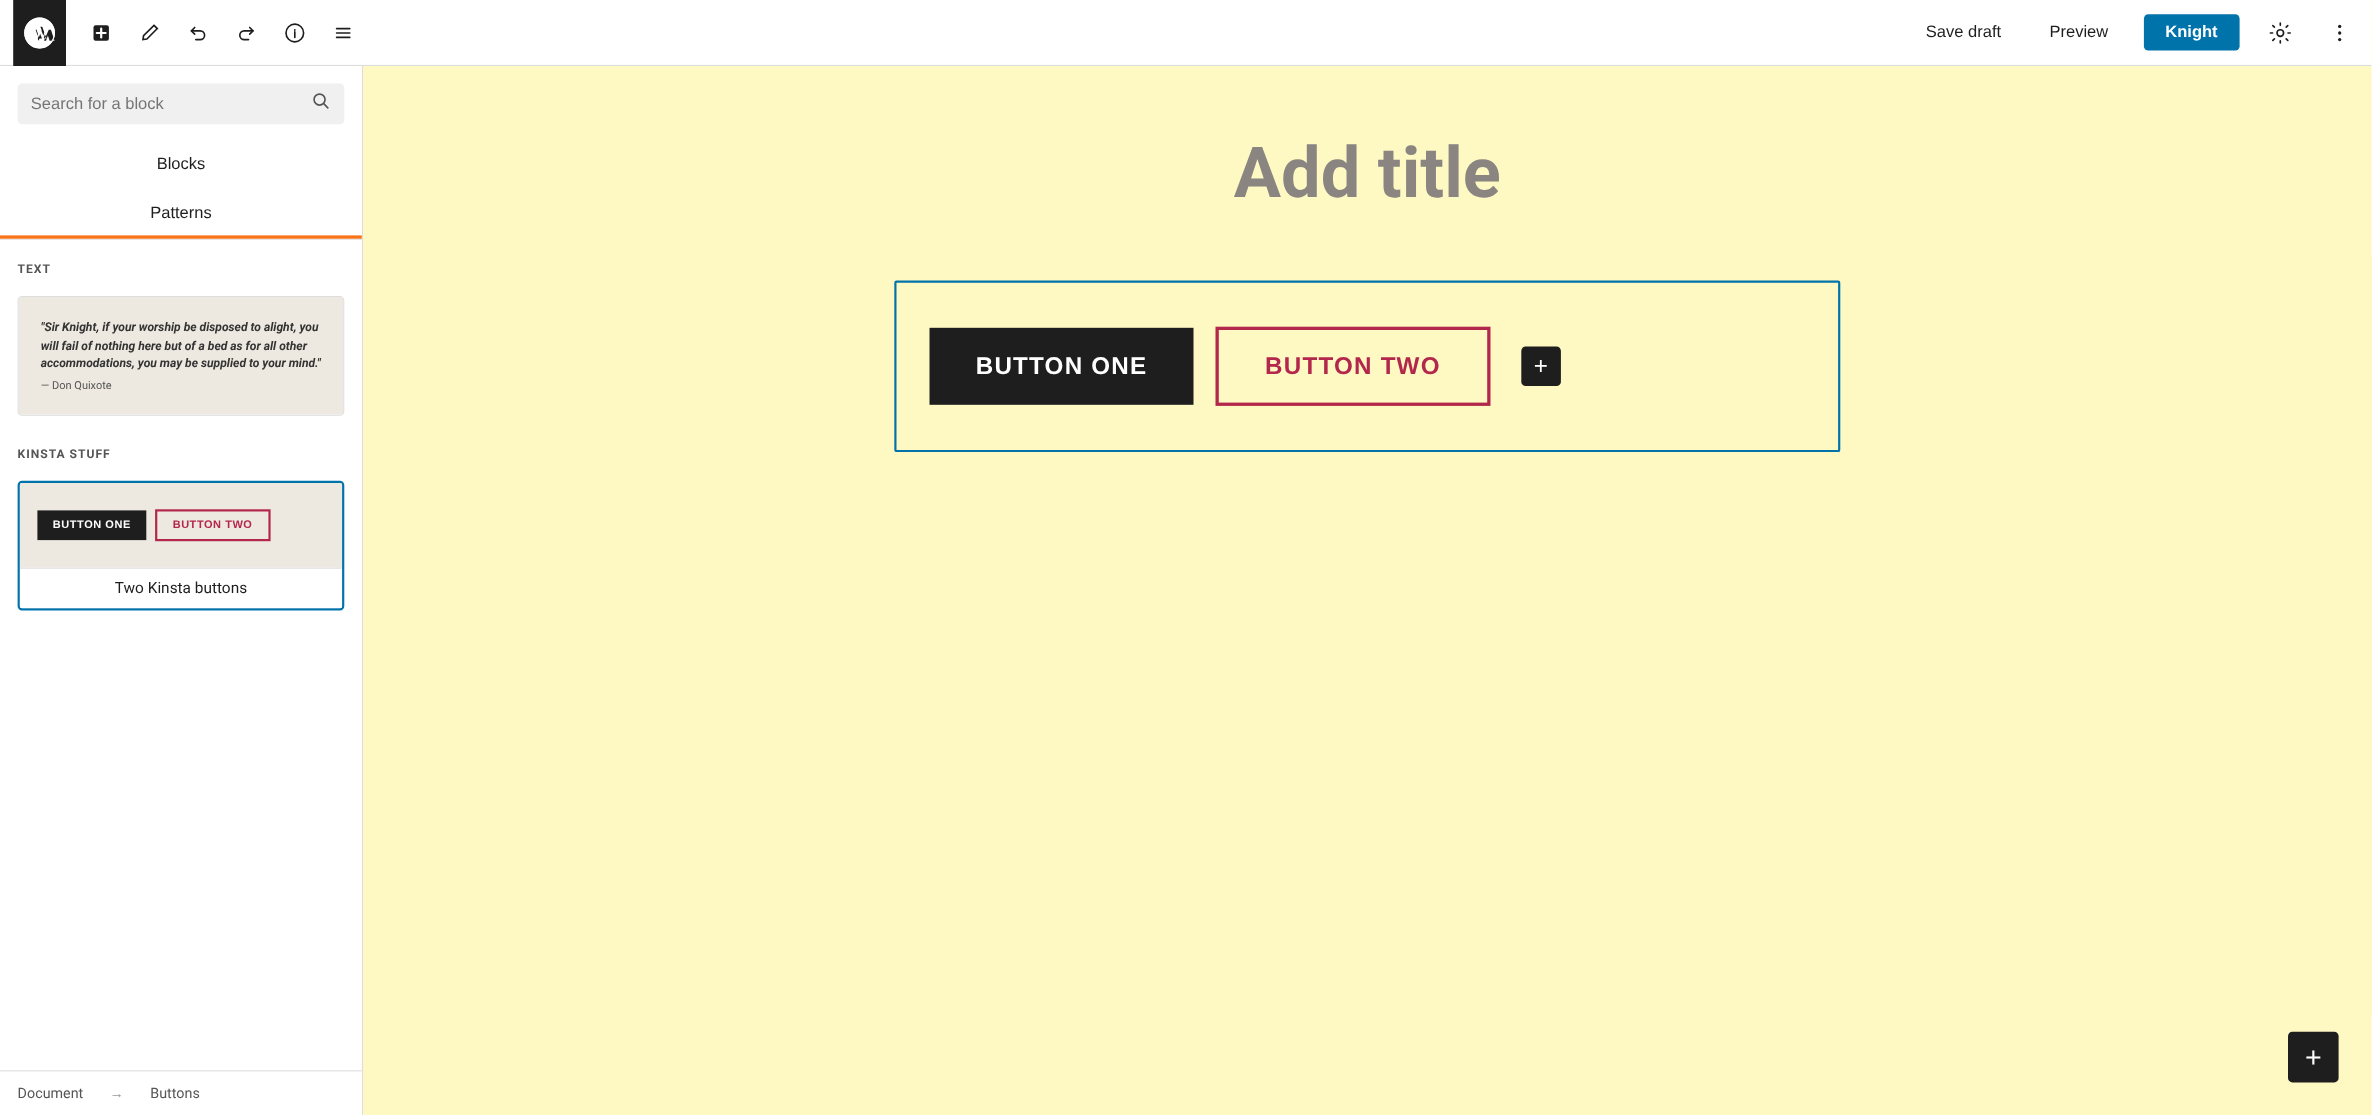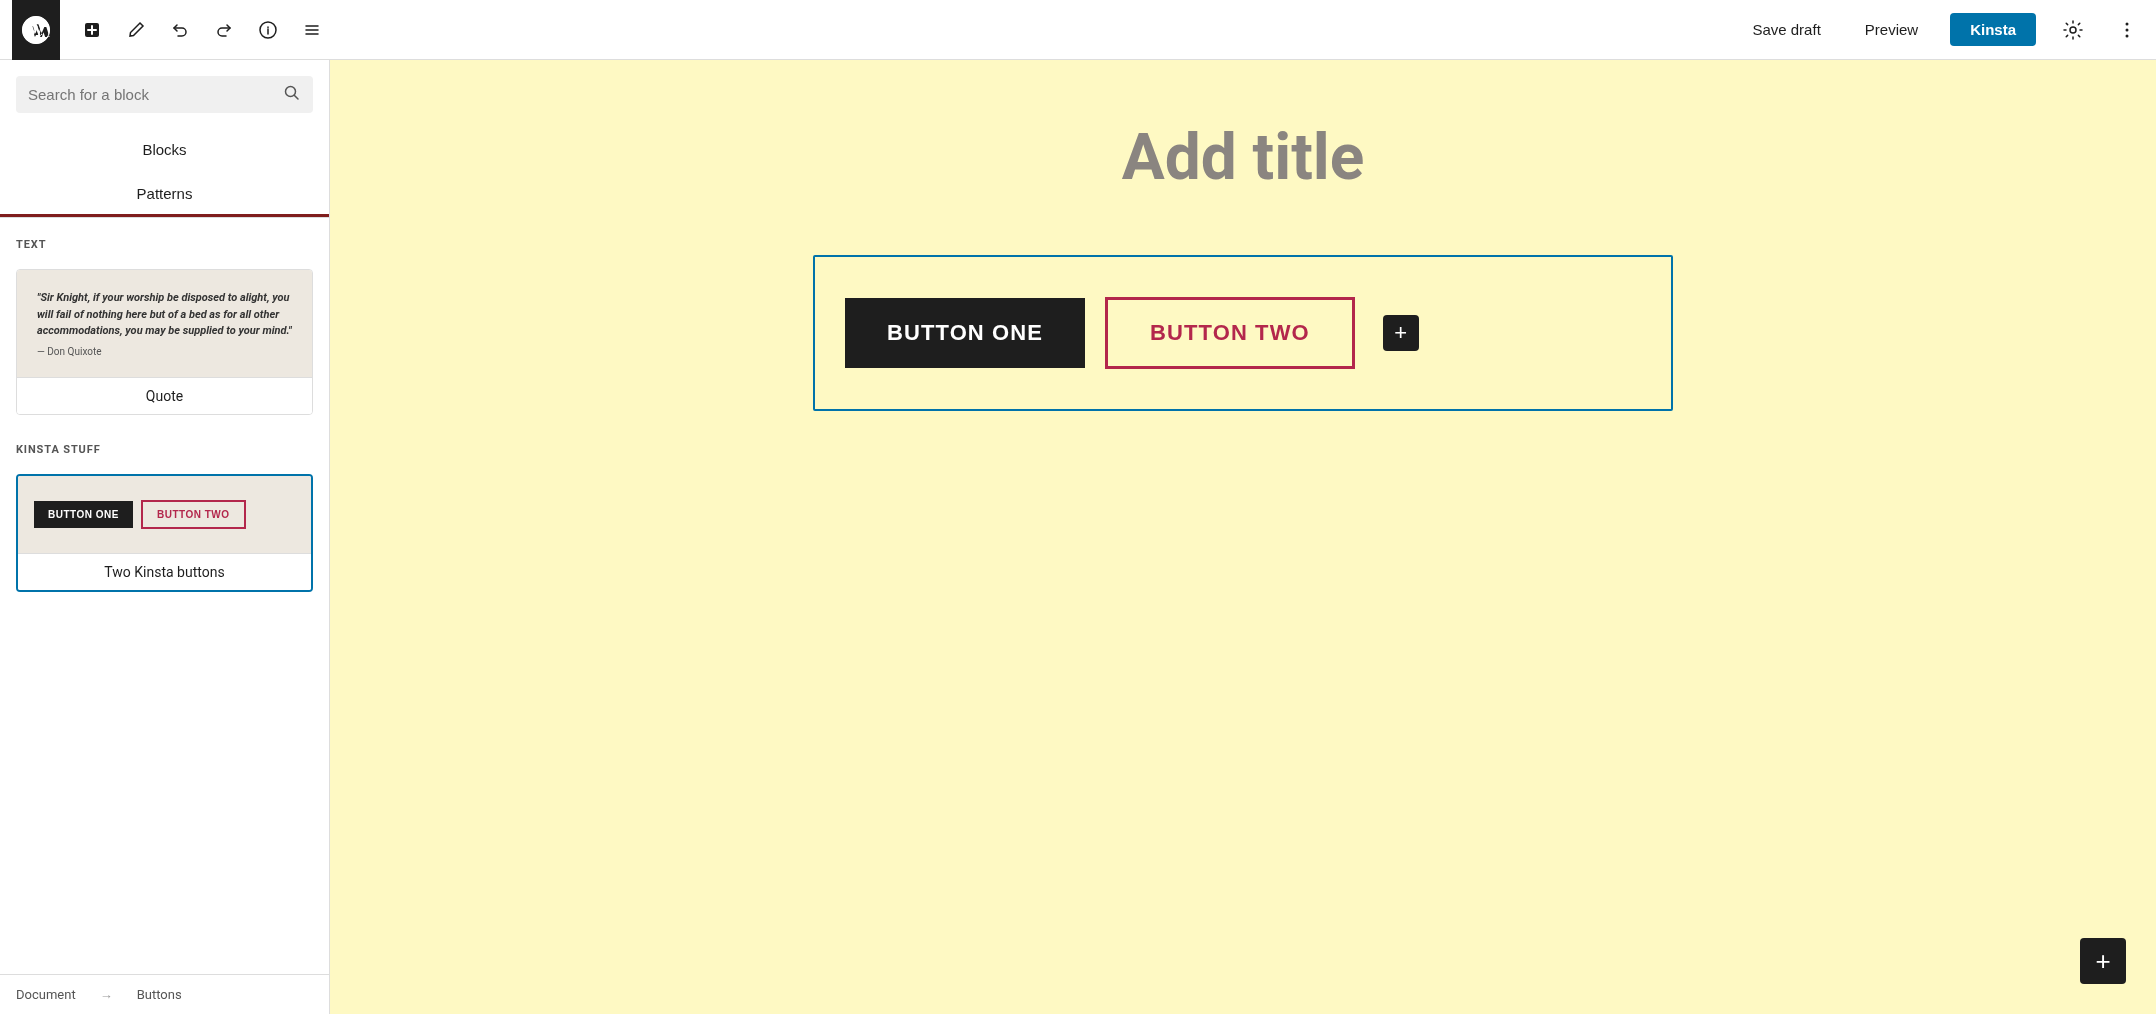--- a/index.html
+++ b/index.html
@@ -56,21 +56,21 @@
     }
     .search-icon { color: #555; font-size: 18px; }
 
     
     .tabs { display: flex; border-bottom: 1px solid #ddd; flex-direction: column; }
     .tab {
       flex: 1; text-align: center; padding: 12px 0; font-size: 15px;
       cursor: pointer; background: transparent; border: none;
       border-bottom: 3px solid transparent; color: #1e1e1e;
     }
-    .tab.active { border-bottom: 3px solid #7f1d1d; font-weight: 500; }
+    .tab.active { border-bottom: 3px solid #f97316; font-weight: 500; }
 
     
     .sidebar-content { overflow-y: auto; flex: 1; padding: 0 0 60px 0; }
     .section-label {
       font-size: 11px; font-weight: 700; letter-spacing: 0.08em;
       color: #555; padding: 20px 16px 10px; text-transform: uppercase;
     }
 
     
     .pattern-card {
@@ -205,21 +205,21 @@
     </button>
     <button class="topbar-icon-btn">
       <svg width="20" height="20" viewBox="0 0 20 20" fill="none">
           <path d="M4 6h12M4 10h12M4 14h12" stroke="#1e1e1e" stroke-width="1.5" stroke-linecap="round"></path>
         </svg>
     </button>
   </div>
   <div class="topbar-right">
     <button class="save-draft-btn">Save draft</button>
     <button class="preview-btn">Preview</button>
-    <button class="publish-btn">Kinsta</button>
+    <button class="publish-btn">Knight</button>
     <button class="gear-btn">
       <svg width="22" height="22" viewBox="0 0 22 22" fill="none">
           <circle cx="11" cy="11" r="3" stroke="#1e1e1e" stroke-width="1.5"></circle>
           <path d="M11 2v2M11 18v2M2 11h2M18 11h2M4.22 4.22l1.42 1.42M16.36 16.36l1.42 1.42M4.22 17.78l1.42-1.42M16.36 5.64l1.42-1.42" stroke="#1e1e1e" stroke-width="1.5" stroke-linecap="round"></path>
         </svg>
     </button>
     <button class="more-btn">
       <svg width="22" height="22" viewBox="0 0 22 22" fill="none">
           <circle cx="11" cy="5" r="1.5" fill="#1e1e1e"></circle>
           <circle cx="11" cy="11" r="1.5" fill="#1e1e1e"></circle>
@@ -252,21 +252,20 @@
 
       <div class="section-label">TEXT</div>
 
       <div class="pattern-card">
         <div class="pattern-preview">
           <div class="quote-preview-inner">
             <div class="quote-text">"Sir Knight, if your worship be disposed to alight, you will fail of nothing here but of a bed as for all other accommodations, you may be supplied to your mind."</div>
             <div class="quote-attr">— Don Quixote</div>
           </div>
         </div>
-        <div class="pattern-label">Quote</div>
       </div>
 
       <div class="section-label">KINSTA STUFF</div>
 
       <div class="pattern-card selected">
         <div class="kinsta-preview">
           <button class="btn-one-preview">BUTTON ONE</button>
           <button class="btn-two-preview">BUTTON TWO</button>
         </div>
         <div class="pattern-label">Two Kinsta buttons</div>

